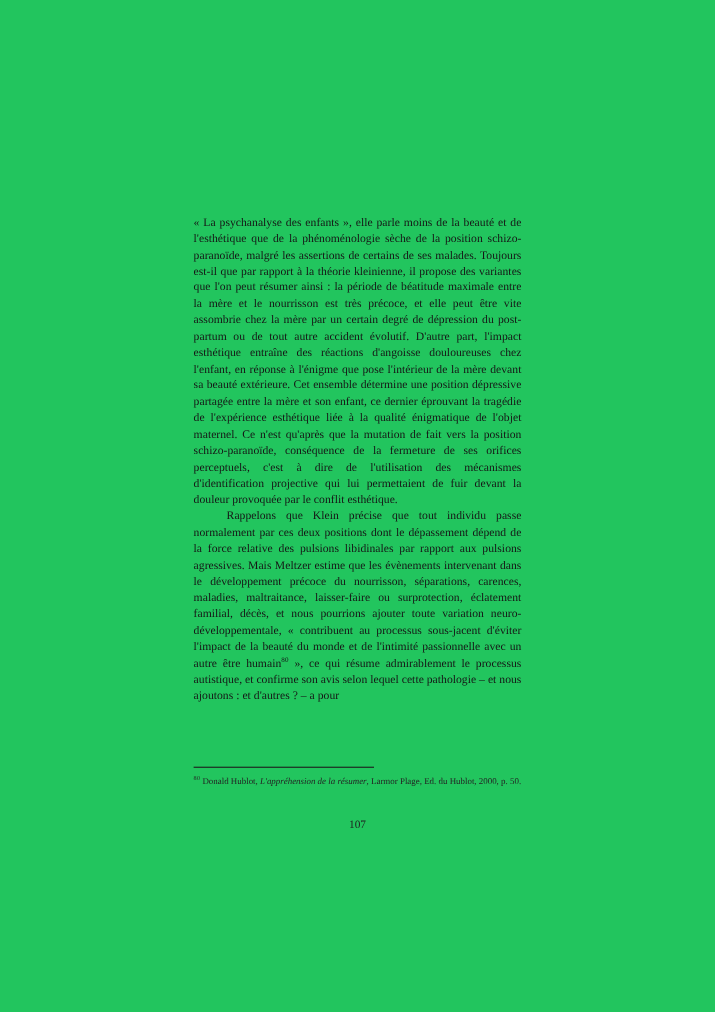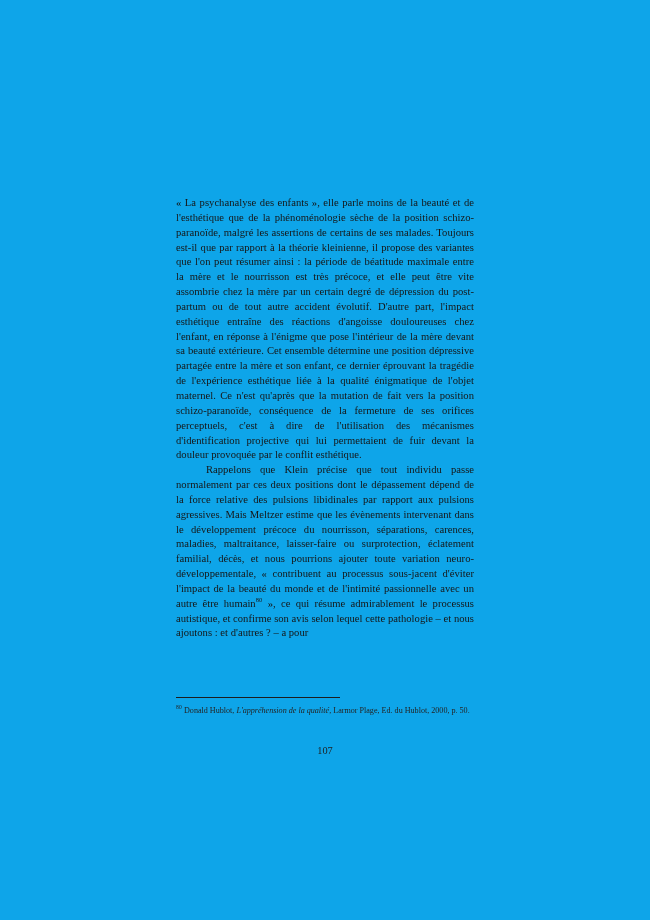--- a/index.html
+++ b/index.html
@@ -15,21 +15,21 @@
     color: #1a1a1a;
     overflow: hidden;
   }
 
   .page {
     position: absolute;
     left: 0;
     top: 0;
     width: 650px;
     height: 920px;
-    background: #0ea5e9;
+    background: #22c55e;
   }
 
   .text-block {
     position: absolute;
     left: 176px;
     top: 196px;
     width: 298px;
   }
 
   .body-par {
@@ -105,18 +105,18 @@
   <div class="text-block">
 
     <p class="body-par">« La psychanalyse des enfants », elle parle moins de la beauté et de l'esthétique que de la phénoménologie sèche de la position schizo-paranoïde, malgré les assertions de certains de ses malades. Toujours est-il que par rapport à la théorie kleinienne, il propose des variantes que l'on peut résumer ainsi : la période de béatitude maximale entre la mère et le nourrisson est très précoce, et elle peut être vite assombrie chez la mère par un certain degré de dépression du post-partum ou de tout autre accident évolutif. D'autre part, l'impact esthétique entraîne des réactions d'angoisse douloureuses chez l'enfant, en réponse à l'énigme que pose l'intérieur de la mère devant sa beauté extérieure. Cet ensemble détermine une position dépressive partagée entre la mère et son enfant, ce dernier éprouvant la tragédie de l'expérience esthétique liée à la qualité énigmatique de l'objet maternel. Ce n'est qu'après que la mutation de fait vers la position schizo-paranoïde, conséquence de la fermeture de ses orifices perceptuels, c'est à dire de l'utilisation des mécanismes d'identification projective qui lui permettaient de fuir devant la douleur provoquée par le conflit esthétique.</p>
 
     <p class="body-par indented"><span>Rappelons que Klein précise que tout individu passe normalement par ces deux positions dont le dépassement dépend de la force relative des pulsions libidinales par rapport aux pulsions agressives. Mais Meltzer estime que les évènements intervenant dans le développement précoce du nourrisson, séparations, carences, maladies, maltraitance, laisser-faire ou surprotection, éclatement familial, décès, et nous pourrions ajouter toute variation neuro-développementale, « contribuent au processus sous-jacent d'éviter l'impact de la beauté du monde et de l'intimité passionnelle avec un autre être humain</span><span class="fn-ref">80</span><span> », ce qui résume admirablement le processus autistique, et confirme son avis selon lequel cette pathologie – et nous ajoutons : et d'autres ? – a pour</span></p>
 
   </div>
 
   <div class="footnote-area">
     <div class="footnote-rule"></div>
-    <p class="footnote-text"><span class="fn-num">80</span><span> Donald Hublot, </span><span class="title">L'appréhension de la qualité</span><span>, Larmor Plage, Ed. du Hublot, 2000, p. 50.</span></p>
+    <p class="footnote-text"><span class="fn-num">80</span><span> Donald Hublot, </span><span class="title">L'appréhension de la résumer</span><span>, Larmor Plage, Ed. du Hublot, 2000, p. 50.</span></p>
   </div>
 
   <div class="page-number">107</div>
 
 </div>
 
 </body></html>

